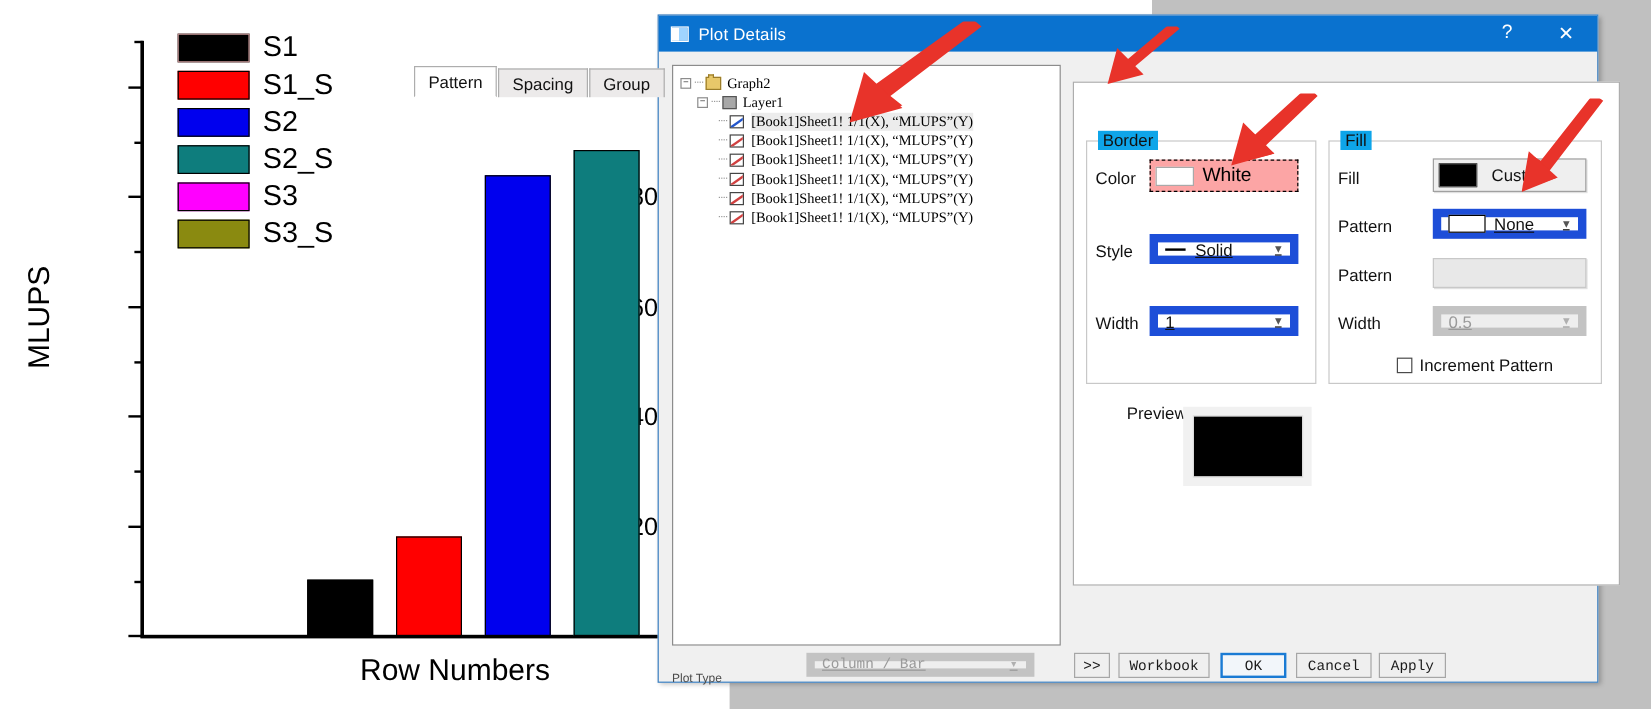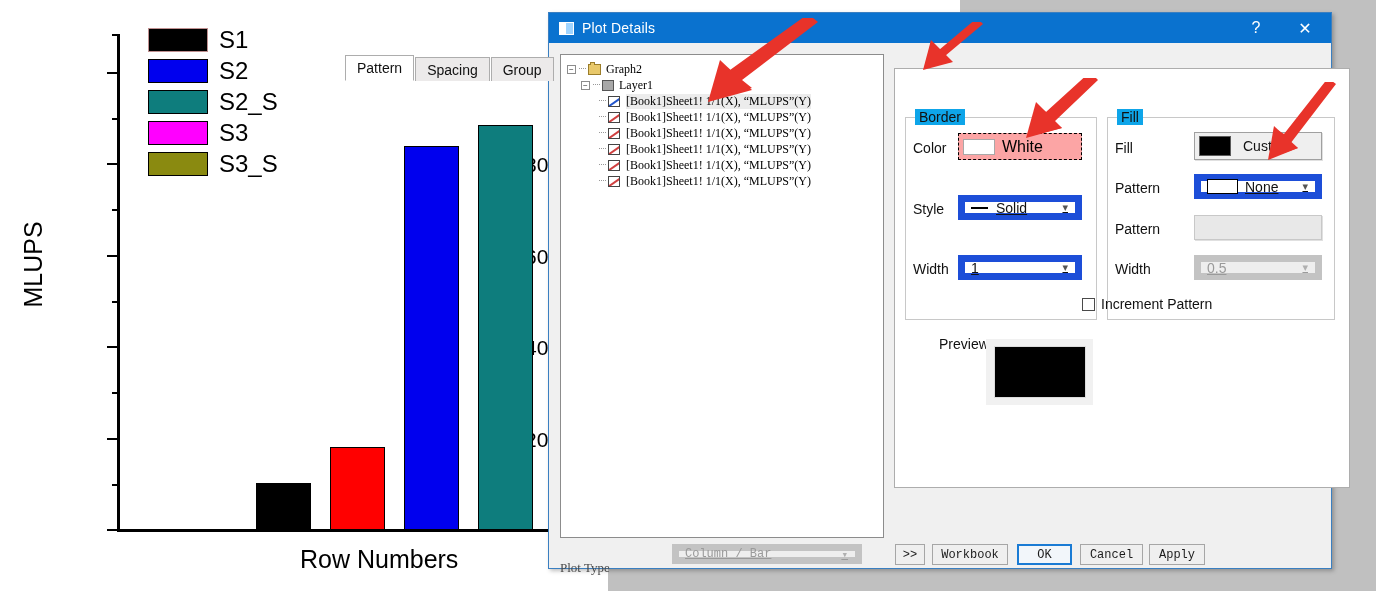--- a/index.html
+++ b/index.html
@@ -187,42 +187,42 @@
     box-sizing:border-box;margin-left:4px;margin-right:12px;
   }
   #fill-pattern-combo{left:1194px;top:174px;width:128px;height:25px;}
   #fill-pattern-swatch{
     width:31px;height:15px;background:#ffffff;border:1px solid #000;
     box-sizing:border-box;margin-right:7px;
   }
   #fill-pattern2-btn{left:1194px;top:215px;width:128px;height:25px;}
   #fill-width-combo{left:1194px;top:255px;width:128px;height:25px;}
   #increment-row{
-    position:absolute;left:1082px;top:296px;display:flex;align-items:center;
+    position:absolute;left:1164px;top:296px;display:flex;align-items:center;
     font-size:14px;color:#111;justify-content:center;
   }
   .checkbox{
     width:13px;height:13px;background:#fff;border:1px solid #4a4a4a;
     box-sizing:border-box;margin-right:6px;
   }
 
   #preview-label{position:absolute;left:911px;top:336px;font-size:14px;color:#111;margin-left:28px;}
   #preview-box{
     position:absolute;left:986px;top:339px;width:107px;height:66px;
     background:#f1f1f1;display:flex;align-items:center;justify-content:center;
   }
   #preview-swatch{
     width:90px;height:50px;background:#000000;outline:1px solid #dcdcdc;
   }
 
   
   #bottom-bar{position:absolute;left:0;top:535px;width:812px;height:22px;}
   #plot-type-label{
-    position:absolute;left:11px;top:547px;font-size:13px;color:#4a4a4a;
-    font-family:Liberation Serif, serif;
+    position:absolute;left:11px;top:547px;font-size:10px;color:#4a4a4a;
+    font-family:Liberation Sans, sans-serif;
   }
   #plot-type-combo{
     left:672px;top:544px;width:190px;height:20px;
     font-family:"Liberation Mono", monospace;font-size:12px;
   }
   .botbtn{
     position:absolute;height:21px;background:#efefef;border:1px solid #a6a6a6;
     box-sizing:border-box;display:flex;align-items:center;justify-content:center;
     font-family:"Liberation Mono", monospace;font-size:12px;color:#1a1a1a;
   }
@@ -272,20 +272,24 @@
     <div class="bar" id="bar-s2" style="left:404px;width:55px;top:146px;height:384px;background:#0000ee;"></div>
     <div class="bar" id="bar-s2s" style="left:478px;width:55px;top:125px;height:405px;background:#0e7d7d;"></div>
 
     <div id="y-axis-title">MLUPS</div>
     <div id="x-axis-title">Row Numbers</div>
 
     <div id="legend">
       <div class="legend-row">
         <div class="legend-swatch" style="background:#000000;border-color:#c09090;"></div>
         <div class="legend-label">S1</div>
+      </div>
+      <div class="legend-row">
+        <div class="legend-swatch" style="background:#ff0000;"></div>
+        <div class="legend-label">S1_S</div>
       </div>
       <div class="legend-row">
         <div class="legend-swatch" style="background:#0000ee;"></div>
         <div class="legend-label">S2</div>
       </div>
       <div class="legend-row">
         <div class="legend-swatch" style="background:#0e7d7d;"></div>
         <div class="legend-label">S2_S</div>
       </div>
       <div class="legend-row">

